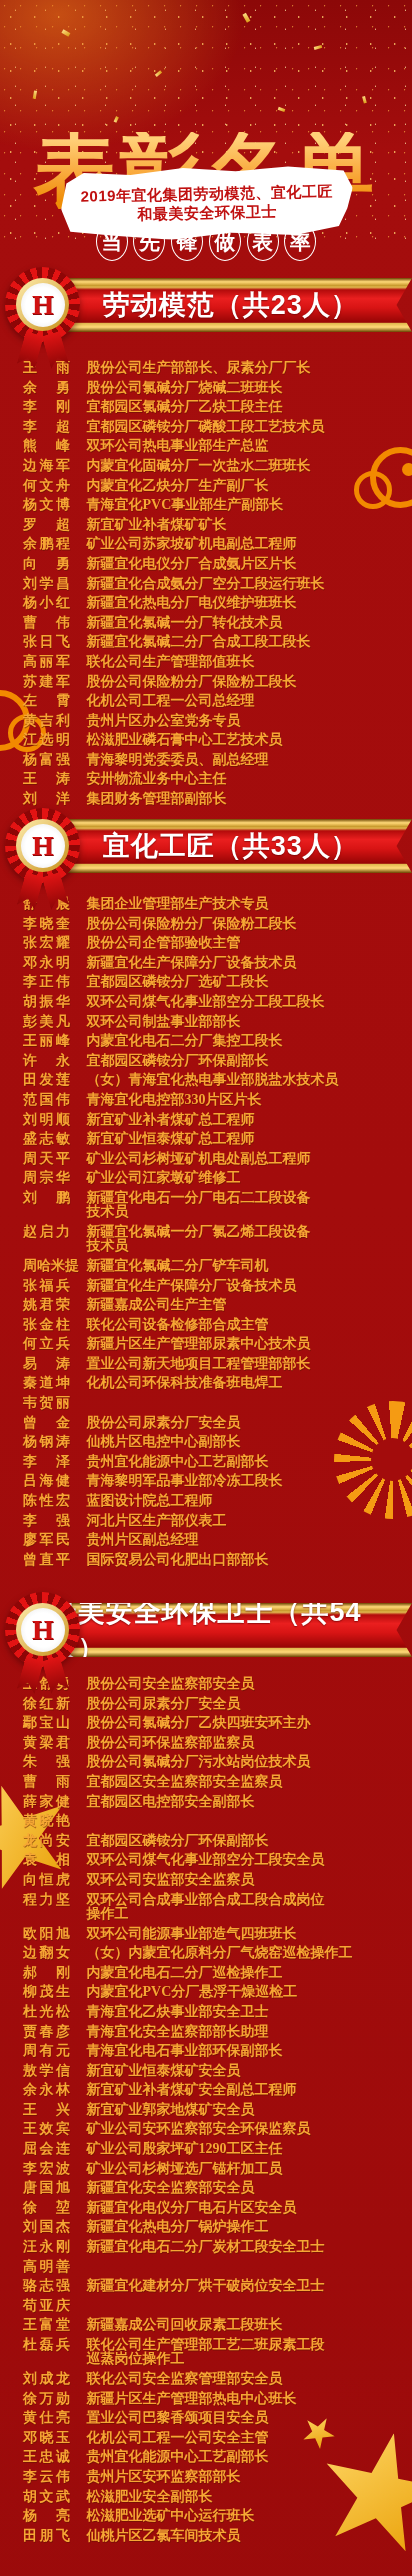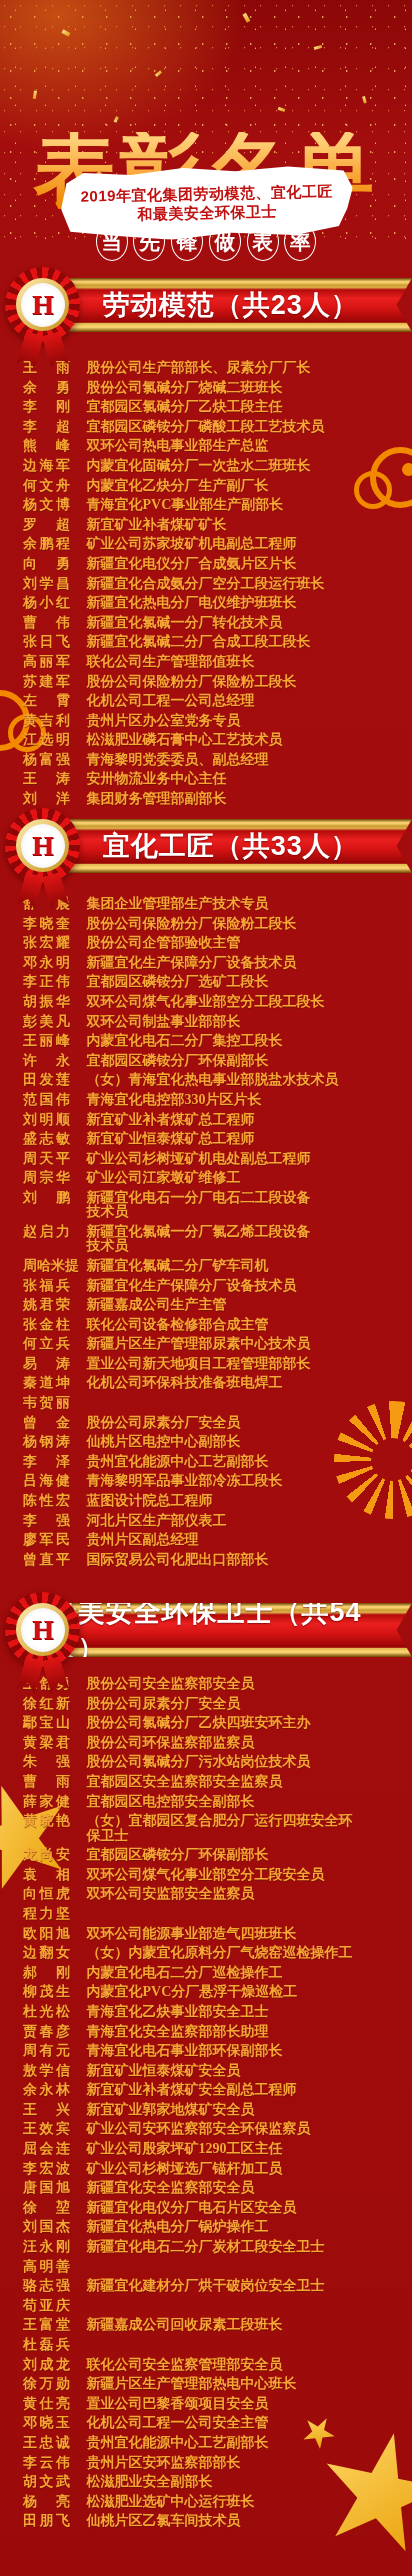--- a/index.html
+++ b/index.html
@@ -653,21 +653,20 @@
           <span>健</span>
         </span>
         <span class="pdesc">宜都园区电控部安全副部长</span>
       </li>
       <li>
         <span class="pname">
           <span>黄</span>
           <span>晓</span>
           <span>艳</span>
         </span>
-        <span class="pdesc">（女）宜都园区复合肥分厂运行四班安全环<span class="d2">保卫士</span></span>
       </li>
       <li>
         <span class="pname">
           <span>龙</span>
           <span>尚</span>
           <span>安</span>
         </span>
         <span class="pdesc">宜都园区磷铵分厂环保副部长</span>
       </li>
       <li>
@@ -684,20 +683,21 @@
           <span>虎</span>
         </span>
         <span class="pdesc">双环公司安监部安全监察员</span>
       </li>
       <li>
         <span class="pname">
           <span>程</span>
           <span>力</span>
           <span>坚</span>
         </span>
+        <span class="pdesc">双环公司合成事业部合成工段合成岗位<span class="d2">操作工</span></span>
       </li>
       <li>
         <span class="pname">
           <span>欧</span>
           <span>阳</span>
           <span>旭</span>
         </span>
         <span class="pdesc">双环公司能源事业部造气四班班长</span>
       </li>
       <li>
@@ -854,20 +854,21 @@
           <span>堂</span>
         </span>
         <span class="pdesc">新疆嘉成公司回收尿素工段班长</span>
       </li>
       <li>
         <span class="pname">
           <span>杜</span>
           <span>磊</span>
           <span>兵</span>
         </span>
+        <span class="pdesc">联化公司生产管理部工艺二班尿素工段<span class="d2">巡蒸岗位操作工</span></span>
       </li>
       <li>
         <span class="pname">
           <span>刘</span>
           <span>成</span>
           <span>龙</span>
         </span>
         <span class="pdesc">联化公司安全监察管理部安全员</span>
       </li>
       <li>

